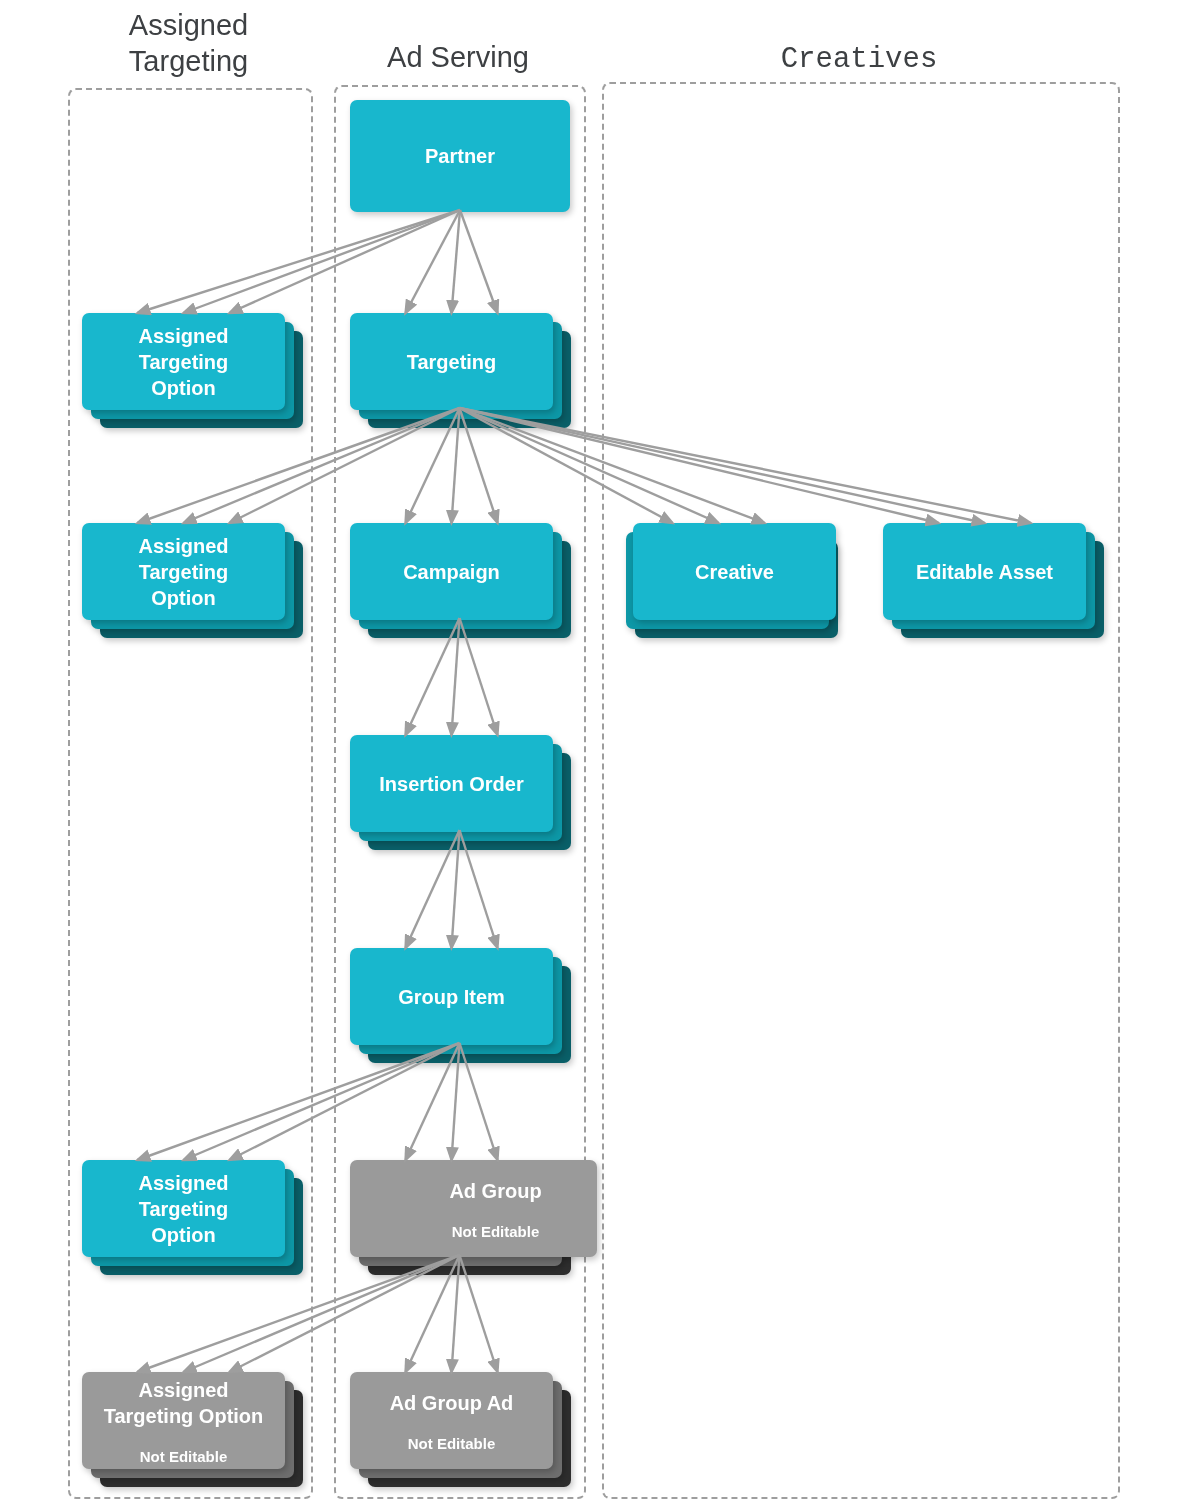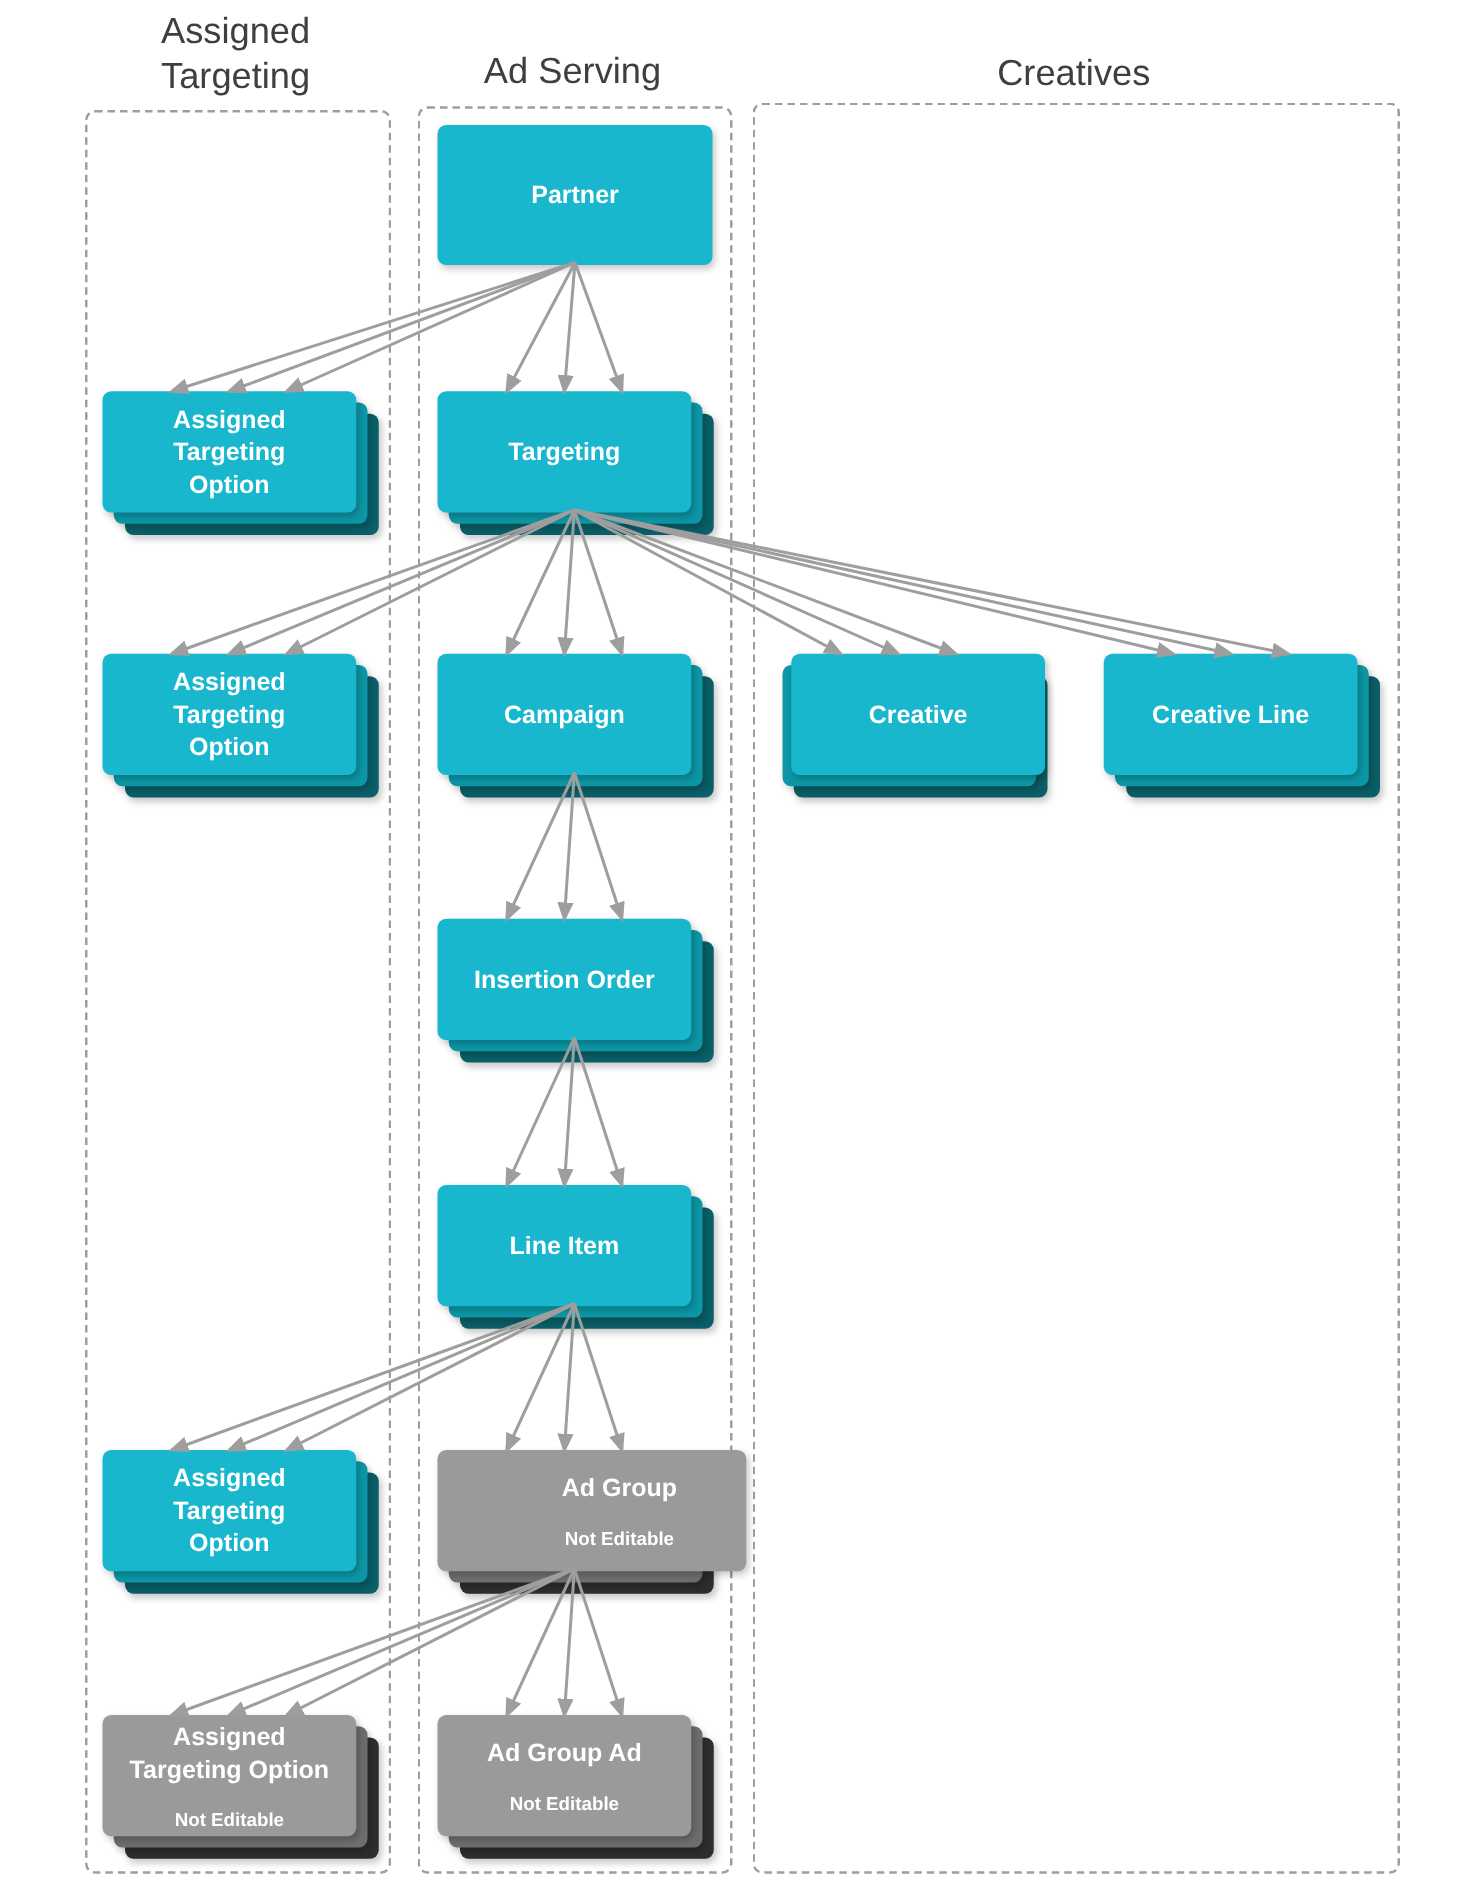--- a/index.html
+++ b/index.html
@@ -15,21 +15,21 @@
   #col-assigned-targeting{left:68px;top:88px;width:241px;height:1407px;}
   #col-ad-serving{left:334px;top:85px;width:248px;height:1410px;}
   #col-creatives{left:602px;top:82px;width:514px;height:1413px;}
   
   .col-header{
     position:absolute;text-align:center;color:var(--header,#3d4043);
     font-size:29px;line-height:1.24;white-space:pre-line;z-index:1;
   }
   #hdr-assigned-targeting{left:68px;width:241px;top:8px;}
   #hdr-ad-serving{left:334px;width:248px;top:40px;}
-  #hdr-creatives{left:602px;width:514px;top:42px;}
+  #hdr-creatives{left:602px;width:514px;top:42px;font-family:Liberation Mono, monospace;}
   
   .node{position:absolute;z-index:2;}
   .layer{position:absolute;border-radius:7px;box-shadow:2px 3px 6px rgba(0,0,0,0.22);}
   .front{
     display:flex;flex-direction:column;align-items:center;justify-content:center;
     color:#ffffff;text-align:center;
   }
   .main-label{font-size:20px;font-weight:bold;line-height:1.3;white-space:pre-line;}
   .sub-label{font-size:15px;font-weight:bold;margin-top:20px;line-height:1;}
   .cyan .front{background:var(--cyan,#18b7cd);}
@@ -95,35 +95,35 @@
       <div class="layer back" style="left: 18px; top: 18px; width: 203px; height: 97px;"></div>
       <div class="layer mid" style="left: 9px; top: 9px; width: 203px; height: 97px;"></div>
       <div class="layer front" style="left: 16px; top: 0px; width: 203px; height: 97px;">
         <div class="main-label">Creative</div>
       </div>
     </div>
     <div class="node cyan" style="left: 883px; top: 523px; width: 203px; height: 97px;">
       <div class="layer back" style="left: 18px; top: 18px; width: 203px; height: 97px;"></div>
       <div class="layer mid" style="left: 9px; top: 9px; width: 203px; height: 97px;"></div>
       <div class="layer front" style="left: 0px; top: 0px; width: 203px; height: 97px;">
-        <div class="main-label">Creative Line</div>
+        <div class="main-label">Editable Asset</div>
       </div>
     </div>
     <div class="node cyan" style="left: 350px; top: 735px; width: 203px; height: 97px;">
       <div class="layer back" style="left: 18px; top: 18px; width: 203px; height: 97px;"></div>
       <div class="layer mid" style="left: 9px; top: 9px; width: 203px; height: 97px;"></div>
       <div class="layer front" style="left: 0px; top: 0px; width: 203px; height: 97px; justify-content: center;">
         <div class="main-label">Insertion Order</div>
       </div>
     </div>
     <div class="node cyan" style="left: 350px; top: 948px; width: 203px; height: 97px;">
       <div class="layer back" style="left: 18px; top: 18px; width: 203px; height: 97px;"></div>
       <div class="layer mid" style="left: 9px; top: 9px; width: 203px; height: 97px;"></div>
       <div class="layer front" style="left: 0px; top: 0px; width: 203px; height: 97px;">
-        <div class="main-label">Line Item</div>
+        <div class="main-label">Group Item</div>
       </div>
     </div>
     <div class="node cyan" style="left: 82px; top: 1160px; width: 203px; height: 97px;">
       <div class="layer back" style="left: 18px; top: 18px; width: 203px; height: 97px;"></div>
       <div class="layer mid" style="left: 9px; top: 9px; width: 203px; height: 97px;"></div>
       <div class="layer front" style="left: 0px; top: 0px; width: 203px; height: 97px;">
         <div class="main-label">Assigned
 Targeting
 Option</div>
       </div>

